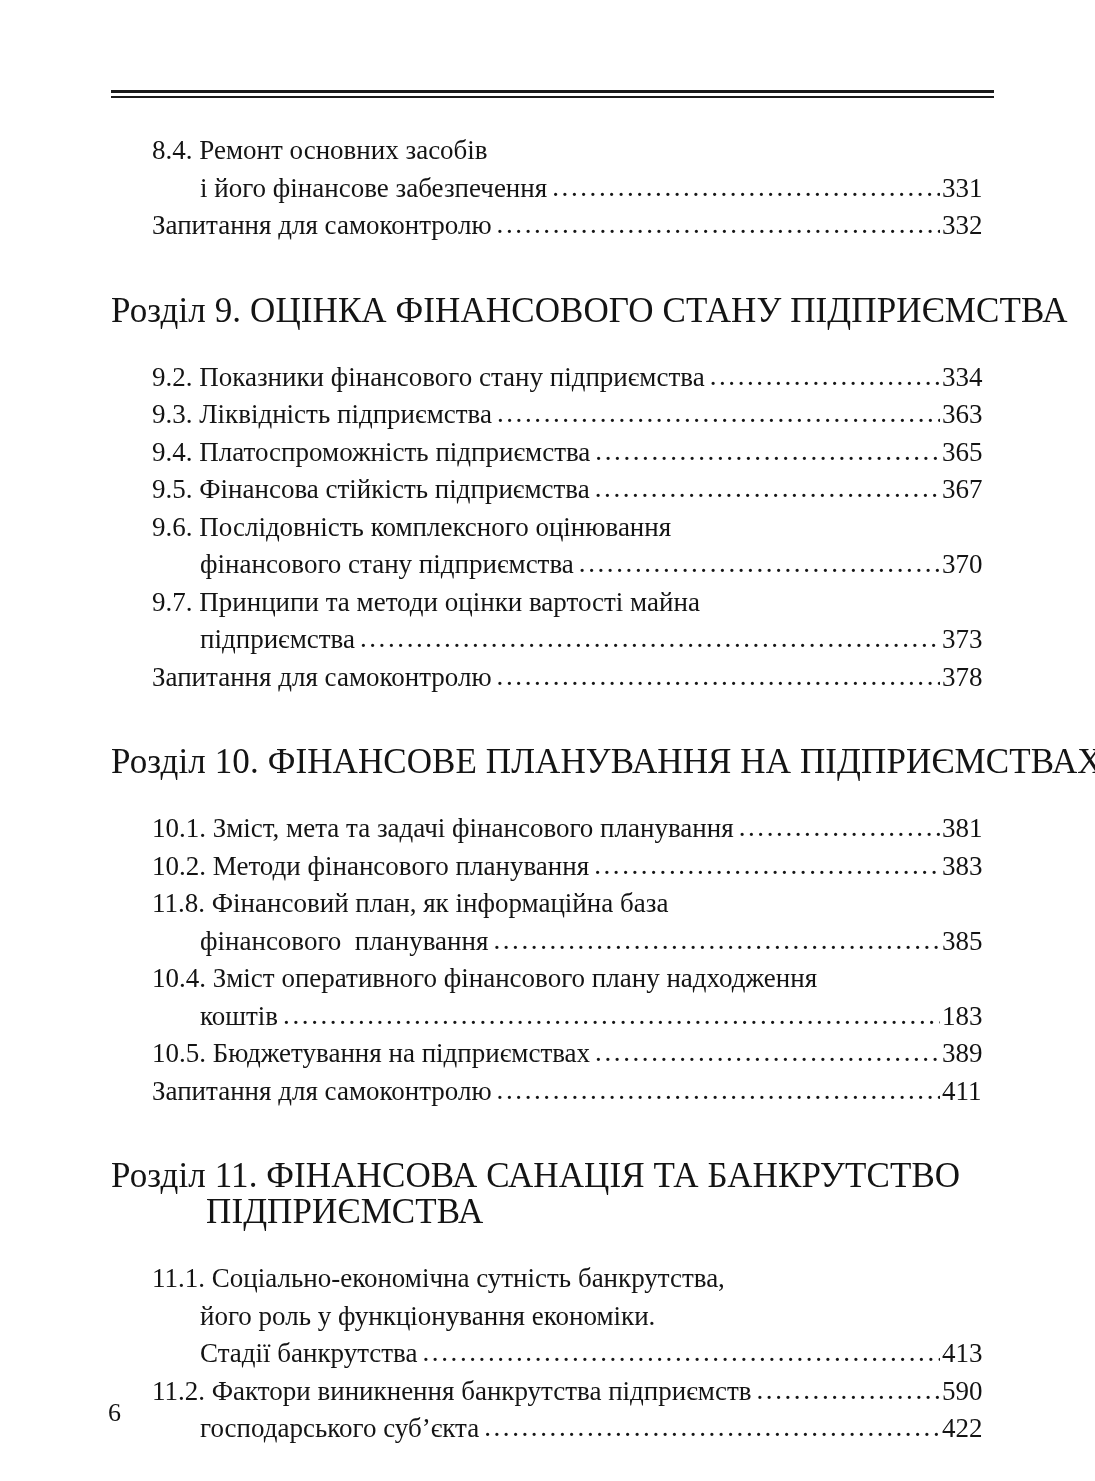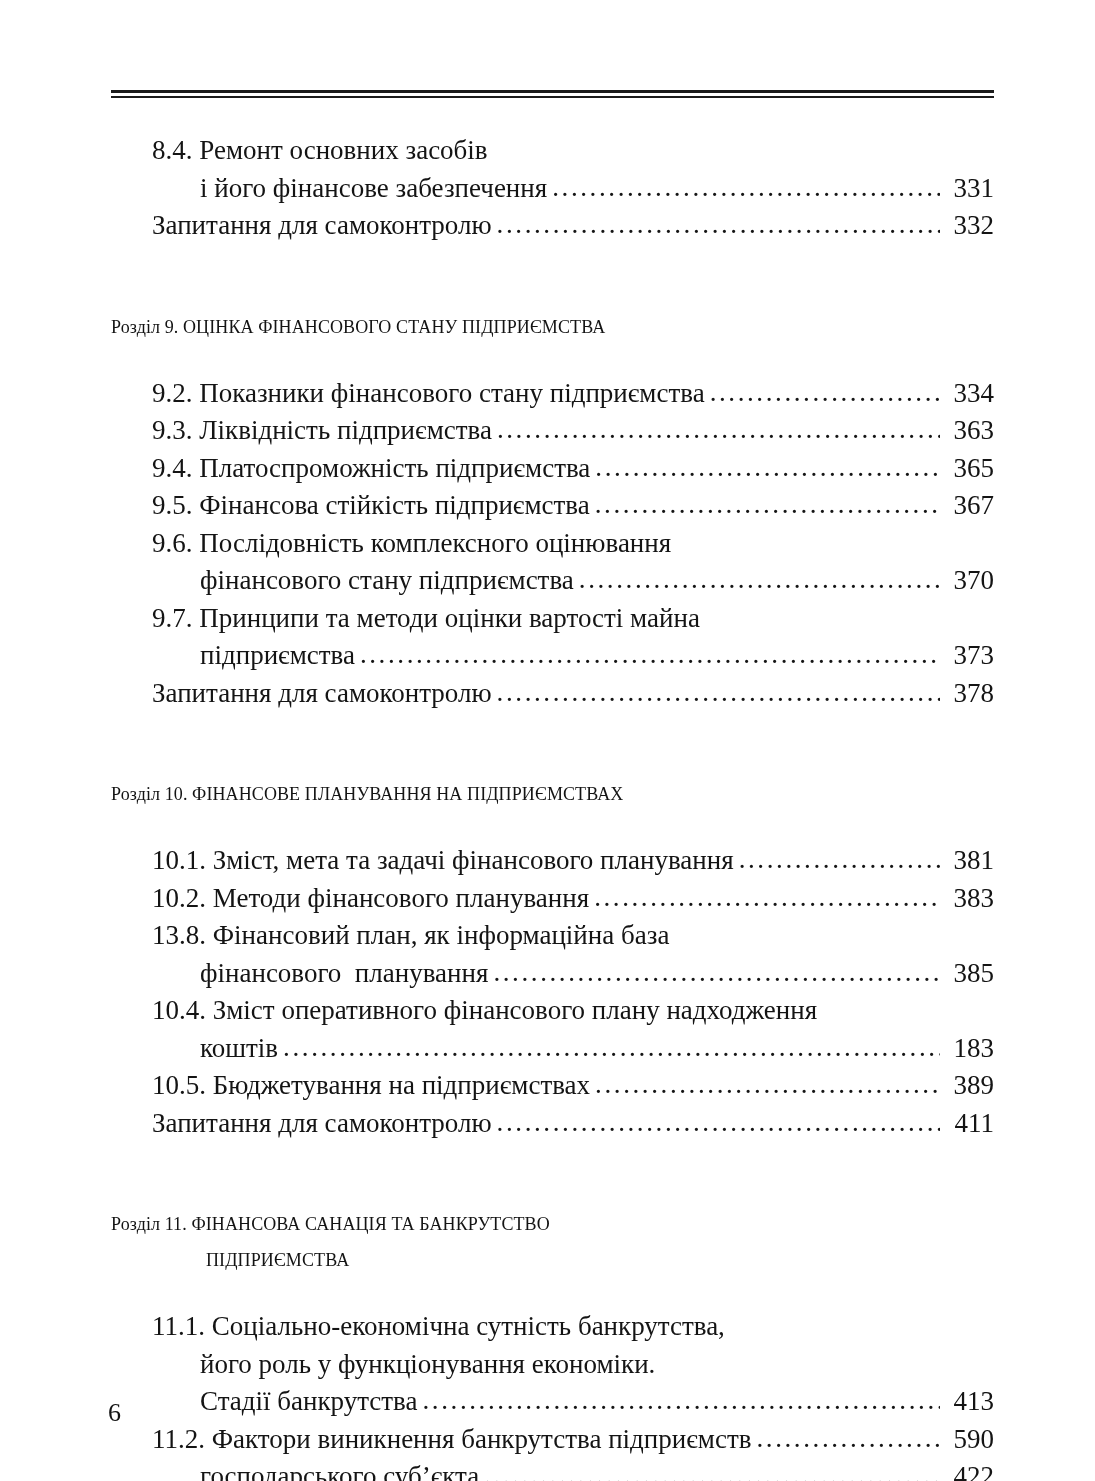--- a/index.html
+++ b/index.html
@@ -45,25 +45,24 @@
 
   
   .toc {
     position: absolute;
     left: 111px;
     top: 132px;
     width: 883px;
   }
 
   .chapter-heading {
-    font-size: 18px;
+    font-size: 35px;
     line-height: 36px;
     letter-spacing: 0.1px;
     white-space: pre;
-    margin-top: 16px;
   }
   .chapter-heading .cont {
     display: block;
     padding-left: 95px;
   }
 
   .entry {
     font-size: 27px;
     line-height: 37.5px;
     padding-left: 41px;
@@ -83,21 +82,21 @@
     flex: 1 1 auto;
     overflow: hidden;
     white-space: nowrap;
     margin: 0 2px 0 5px;
     letter-spacing: 2.6px;
     font-size: 27px;
     transform: translateY(-1px);
   }
   .entry .pageno {
     flex: 0 0 auto;
-    text-align: right;
+    text-align: left;
     min-width: 52px;
   }
   .entry .line.noleader .label {
     flex: 1 1 auto;
   }
 
   
   .sp-block { height: 48px; }
   .sp-head  { height: 30px; }
 
@@ -158,21 +157,21 @@
       <div class="sp-block"></div>
       <div class="chapter-heading"><span>Розділ 10. ФІНАНСОВЕ ПЛАНУВАННЯ НА ПІДПРИЄМСТВАХ</span></div>
       <div class="sp-head"></div>
       <div class="entry">
         <div class="line"><span class="label">10.1. Зміст, мета та задачі фінансового планування</span><span class="leader">........................................................................................................................................................................................................</span><span class="pageno">381</span></div>
       </div>
       <div class="entry">
         <div class="line"><span class="label">10.2. Методи фінансового планування</span><span class="leader">........................................................................................................................................................................................................</span><span class="pageno">383</span></div>
       </div>
       <div class="entry">
-        <div class="line noleader"><span class="label">13.8. Фінансовий план, як інформаційна база</span></div>
+        <div class="line noleader"><span class="label">11.8. Фінансовий план, як інформаційна база</span></div>
         <div class="line cont"><span class="label">фінансового  планування</span><span class="leader">........................................................................................................................................................................................................</span><span class="pageno">385</span></div>
       </div>
       <div class="entry">
         <div class="line noleader"><span class="label">10.4. Зміст оперативного фінансового плану надходження</span></div>
         <div class="line cont"><span class="label">коштів</span><span class="leader">........................................................................................................................................................................................................</span><span class="pageno">183</span></div>
       </div>
       <div class="entry">
         <div class="line"><span class="label">10.5. Бюджетування на підприємствах</span><span class="leader">........................................................................................................................................................................................................</span><span class="pageno">389</span></div>
       </div>
       <div class="entry">

